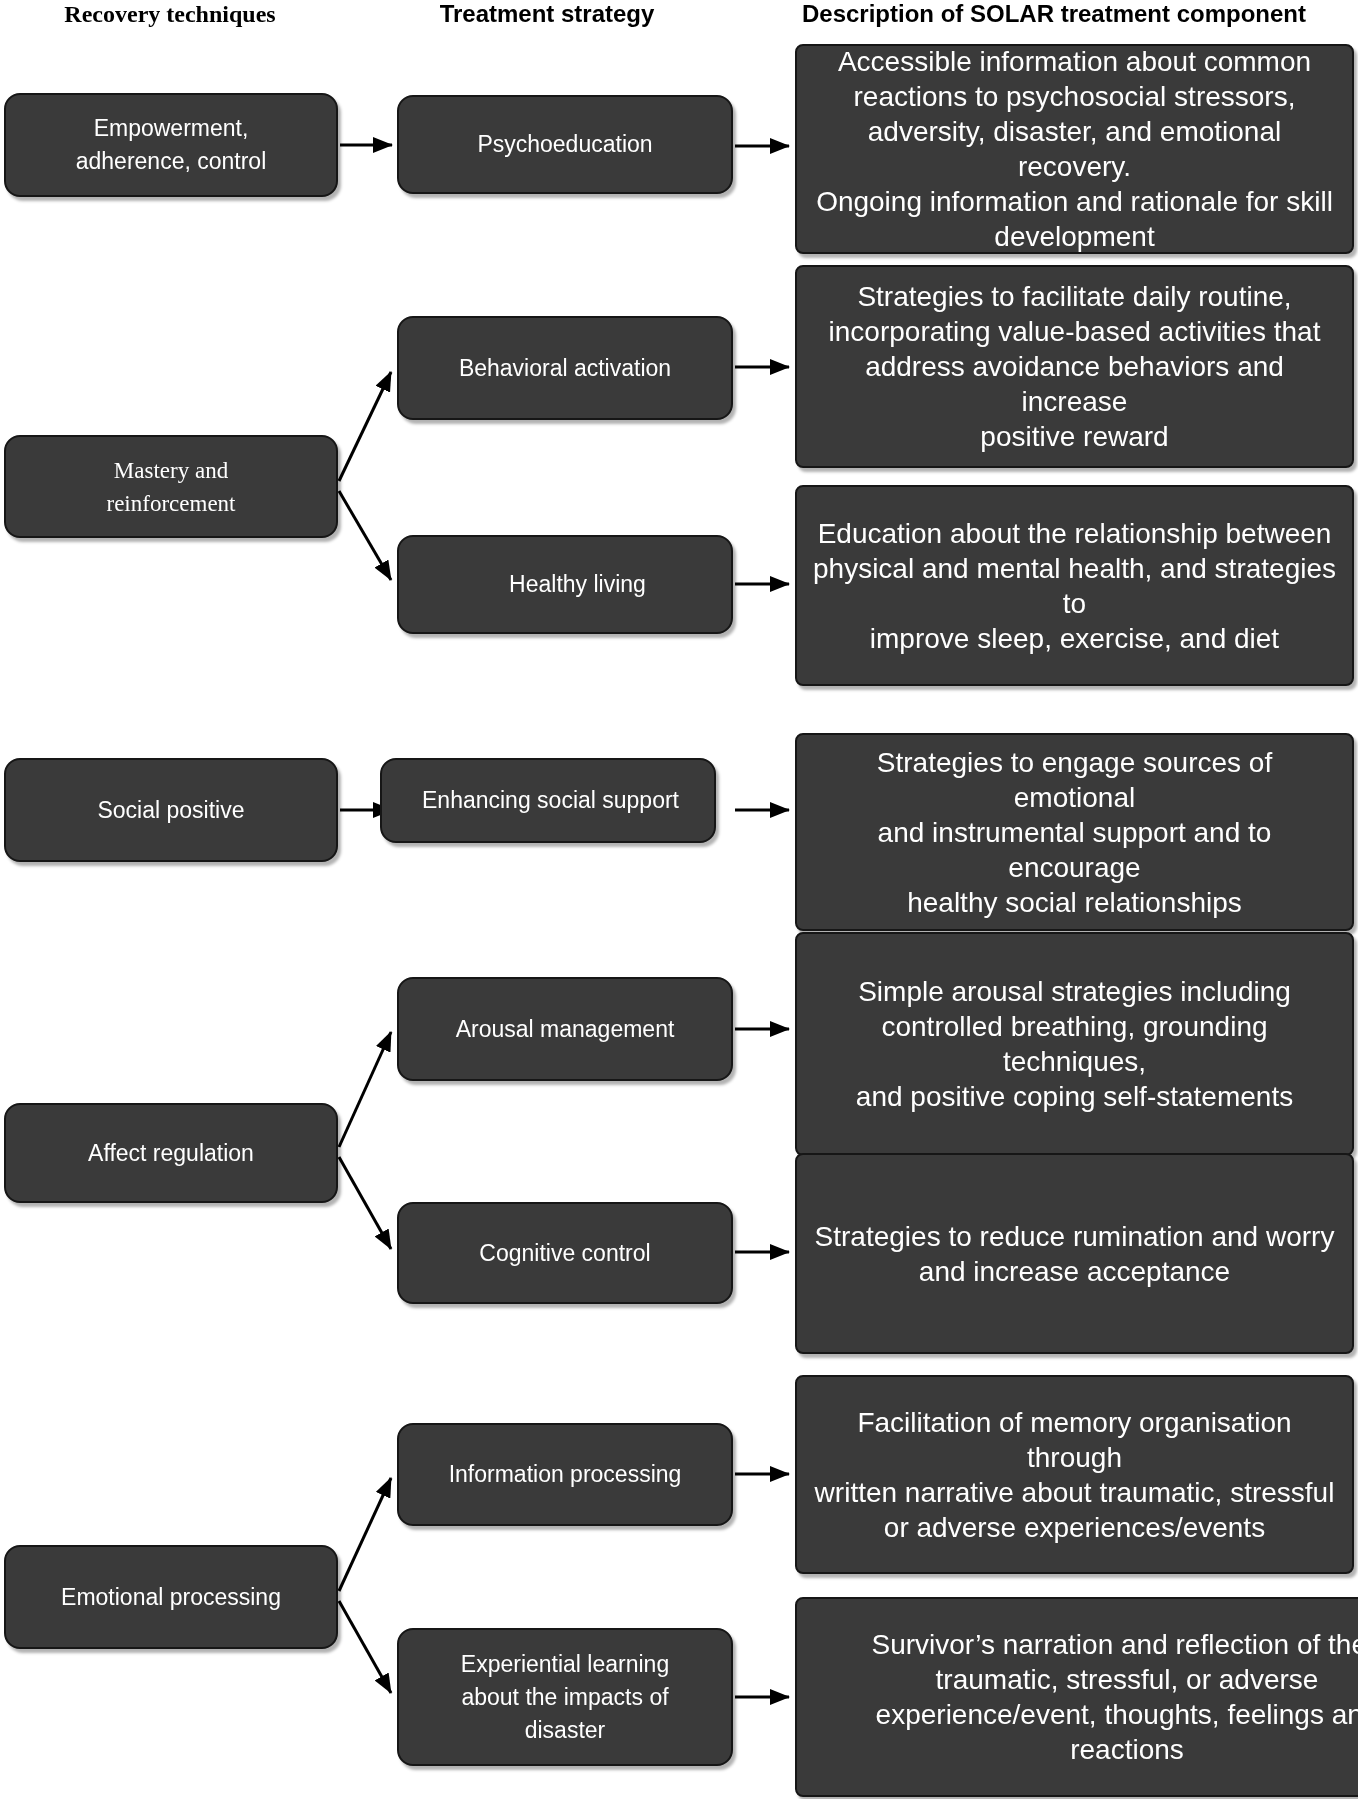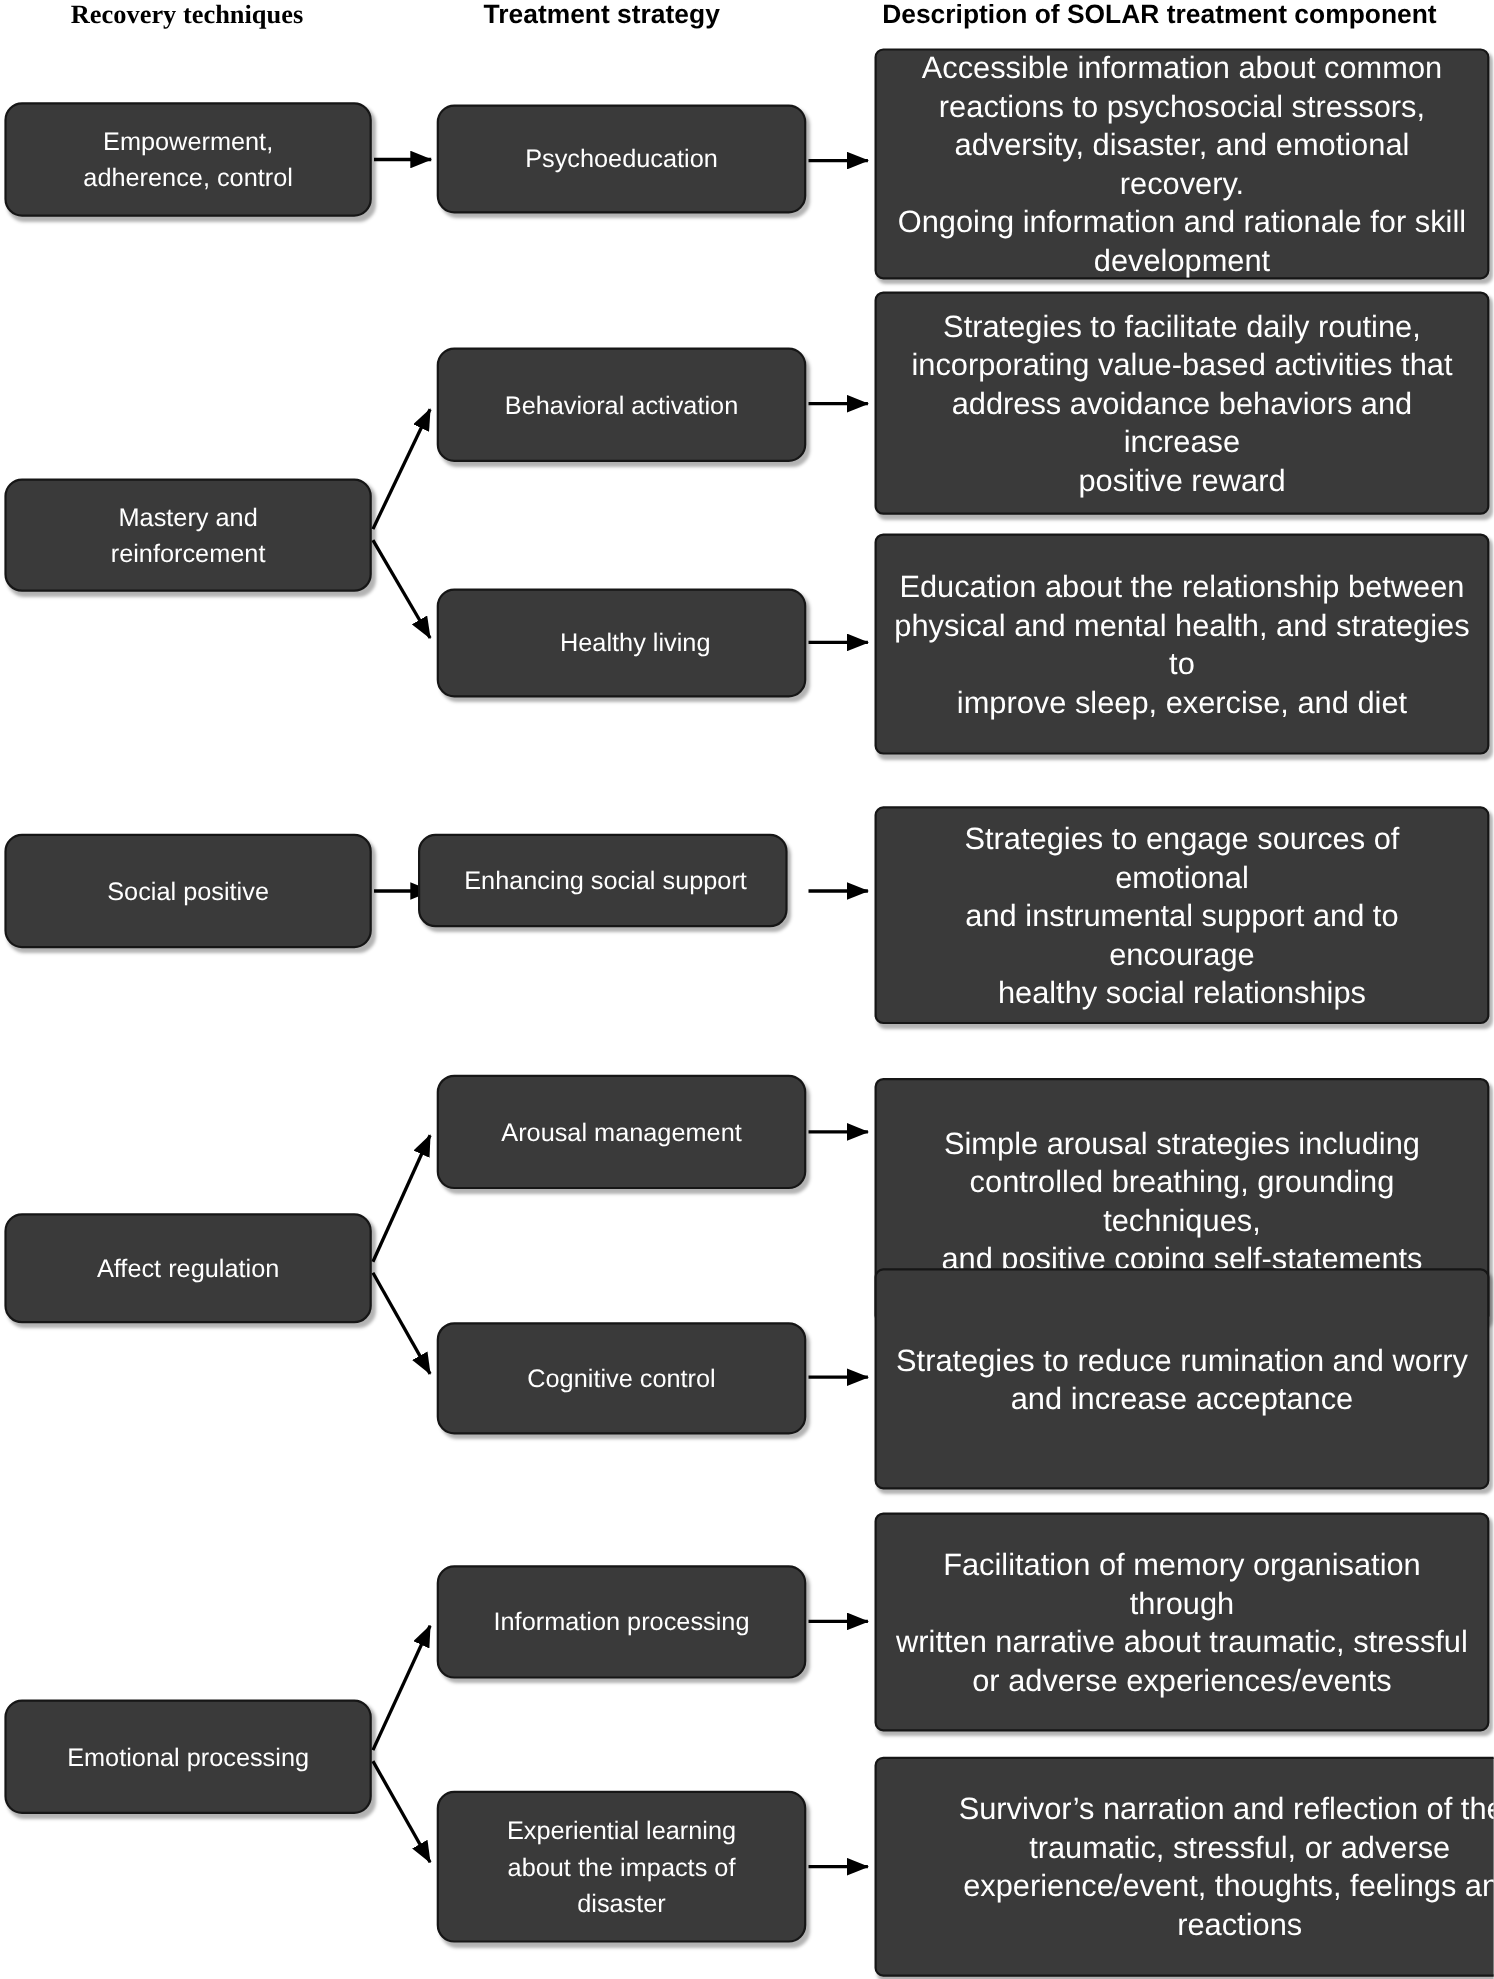--- a/index.html
+++ b/index.html
@@ -56,21 +56,21 @@
     <line x1="735" y1="584" x2="789" y2="584" marker-end="url(#ah)"></line>
     <line x1="735" y1="810" x2="789" y2="810" marker-end="url(#ah)"></line>
     <line x1="735" y1="1029" x2="789" y2="1029" marker-end="url(#ah)"></line>
     <line x1="735" y1="1252" x2="789" y2="1252" marker-end="url(#ah)"></line>
     <line x1="735" y1="1474" x2="789" y2="1474" marker-end="url(#ah)"></line>
     <line x1="735" y1="1697" x2="789" y2="1697" marker-end="url(#ah)"></line>
   </svg>
 
   <div class="box" style="left:4px; top:93px; width:334px; height:104px;">Empowerment,
 adherence, control</div>
-  <div class="box" style="left:4px; top:435px; width:334px; height:103px;">Mastery and
+  <div class="box" style="left:4px; top:435px; width:334px; height:103px;font-family:Liberation Serif, serif;">Mastery and
 reinforcement</div>
   <div class="box" style="left:4px; top:758px; width:334px; height:104px;">Social positive</div>
   <div class="box" style="left:4px; top:1103px; width:334px; height:100px;">Affect regulation</div>
   <div class="box" style="left:4px; top:1545px; width:334px; height:104px;">Emotional processing</div>
 
   <div class="box" style="left:397px; top:95px; width:336px; height:99px;">Psychoeducation</div>
   <div class="box" style="left:397px; top:316px; width:336px; height:104px;">Behavioral activation</div>
   <div class="box" style="left:397px; top:535px; width:336px; height:99px;padding-left:35px;">Healthy living</div>
   <div class="box" style="left:380px; top:758px; width:336px; height:85px;padding-left:15px;">Enhancing social support</div>
   <div class="box" style="left:397px; top:977px; width:336px; height:104px;">Arousal management</div>
@@ -88,21 +88,21 @@
   <div class="box desc" style="left:795px; top:265px; width:559px; height:203px;">Strategies to facilitate daily routine,
 incorporating value-based activities that
 address avoidance behaviors and increase
 positive reward</div>
   <div class="box desc" style="left:795px; top:485px; width:559px; height:201px;">Education about the relationship between
 physical and mental health, and strategies to
 improve sleep, exercise, and diet</div>
   <div class="box desc" style="left:795px; top:710px; width:559px; height:198px;margin-top:23px;">Strategies to engage sources of emotional
 and instrumental support and to encourage
 healthy social relationships</div>
-  <div class="box desc" style="left:795px; top:932px; width:559px; height:224px;margin-top:48px;">Simple arousal strategies including
+  <div class="box desc" style="left:795px; top:932px; width:559px; height:224px;">Simple arousal strategies including
 controlled breathing, grounding techniques,
 and positive coping self-statements</div>
   <div class="box desc" style="left:795px; top:1153px; width:559px; height:201px;">Strategies to reduce rumination and worry
 and increase acceptance</div>
   <div class="box desc" style="left:795px; top:1375px; width:559px; height:199px;">Facilitation of memory organisation through
 written narrative about traumatic, stressful
 or adverse experiences/events</div>
   <div class="box desc" style="left:795px; top:1597px; width:664px; height:200px;">Survivor’s narration and reflection of their
 traumatic, stressful, or adverse
 experience/event, thoughts, feelings and

